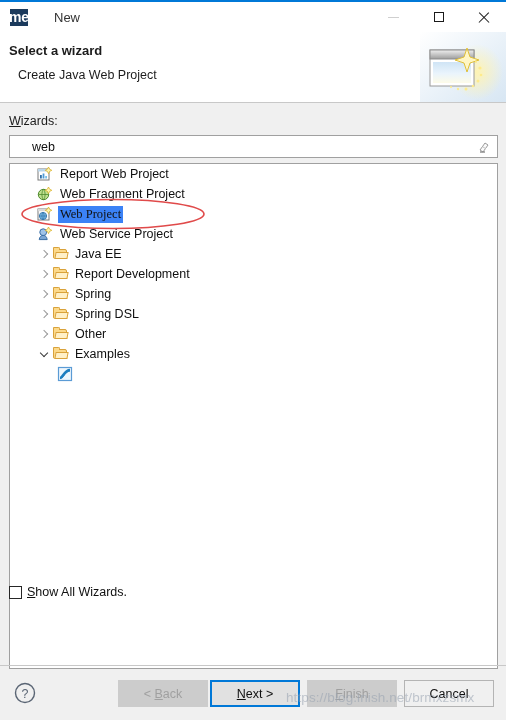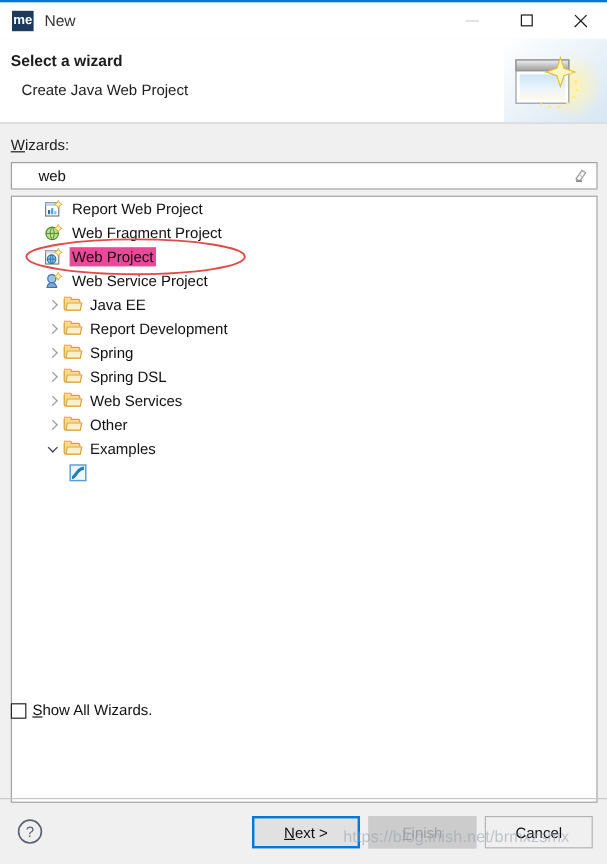--- a/index.html
+++ b/index.html
@@ -23,24 +23,24 @@
 
   
   .titlebar {
     position: absolute; top: 0; left: 0;
     width: 506px; height: 30px;
     background: #ffffff;
     display: flex; align-items: center;
   }
   .title-icon {
     width: 18px; height: 17px;
-    margin-left: 10px; margin-right: 9px;
+    margin-left: 10px; margin-right: 26px;
     background: #1b3a5c;
     color: #ffffff;
-    font-size: 11px; font-weight: bold;
+    font-size: 14px; font-weight: bold;
     display: flex; align-items: center; justify-content: center;
     letter-spacing: 0px;
     font-family: "Liberation Sans", sans-serif;
   }
   .title-text {
     font-size: 13px;
     color: #333333;
   }
   .win-controls {
     position: absolute; right: 0; top: 0;
@@ -153,21 +153,22 @@
     width: 16px; height: 16px; flex: 0 0 16px;
     margin-right: 5px;
     position: relative;
   }
   .row .lbl {
     font-size: 12.5px; color: #101010;
     white-space: nowrap;
     padding: 1px 2px;
   }
   .row.selected .lbl {
-    background: #ec4899;
+    background: #3b82f6;
+    font-family: Liberation Serif, serif;
   }
   .row.indent-leaf { padding-left: 27px; }
   .row.indent-sub  { padding-left: 47px; }
 
   
   .folder {
     position: absolute; left: 1px; top: 3px;
     width: 14px; height: 10px;
     background: #fcd98a;
     border: 1px solid #d9a23b;
@@ -403,29 +404,20 @@
           </span>
           <span class="lbl">Spring DSL</span>
         </div>
         <div class="row">
           <span class="arrow">
             <span class="chev"></span>
           </span>
           <span class="ico">
             <span class="folder"></span>
           </span>
-          <span class="lbl">Web Services</span>
-        </div>
-        <div class="row">
-          <span class="arrow">
-            <span class="chev"></span>
-          </span>
-          <span class="ico">
-            <span class="folder"></span>
-          </span>
           <span class="lbl">Other</span>
         </div>
         <div class="row">
           <span class="arrow">
             <span class="chev open"></span>
           </span>
           <span class="ico">
             <span class="folder"></span>
           </span>
           <span class="lbl">Examples</span>
@@ -452,20 +444,23 @@
   </div>
 
   <div class="footer-sep"></div>
   <div class="help-icon">
     <svg width="22" height="22" viewBox="0 0 22 22">
       <circle cx="11" cy="11" r="9.5" fill="none" stroke="#5a6574" stroke-width="1.4"></circle>
       <text x="11" y="15.5" text-anchor="middle" font-size="12.5" font-family="Liberation Sans, sans-serif" fill="#5a6574">?</text>
     </svg>
   </div>
 
+  <div class="btn disabled" id="btn-back">
+    <span><span>&lt; </span><u>B</u><span>ack</span></span>
+  </div>
   <div class="btn focused" id="btn-next">
     <span><span></span><u>N</u><span>ext &gt;</span></span>
   </div>
   <div class="btn disabled" id="btn-finish">
     <span><span></span><u>F</u><span>inish</span></span>
   </div>
   <div class="btn" id="btn-cancel">
     <span>Cancel</span>
   </div>
 

